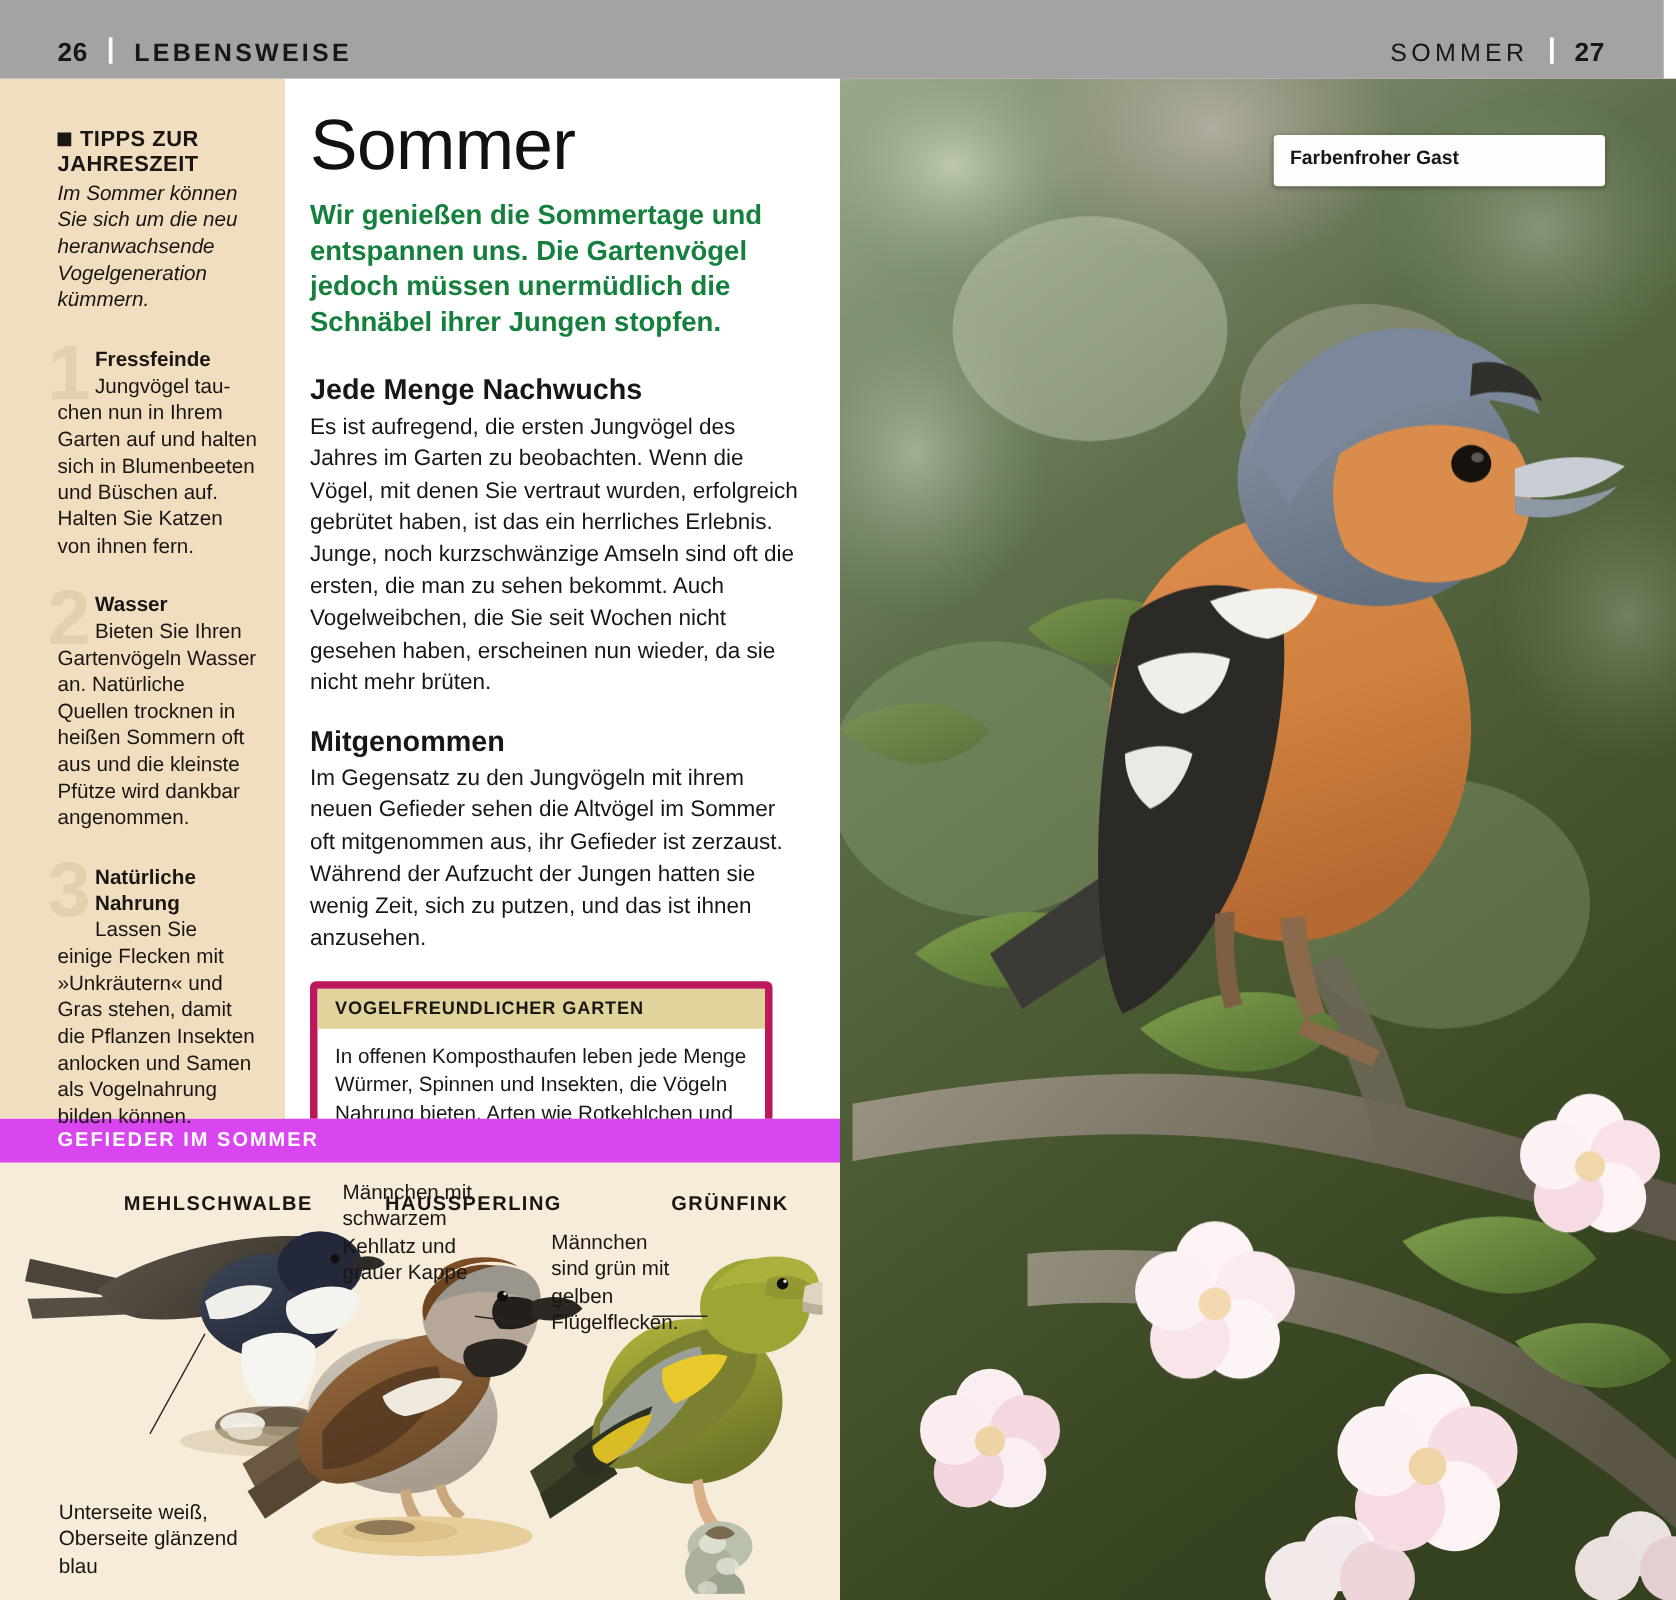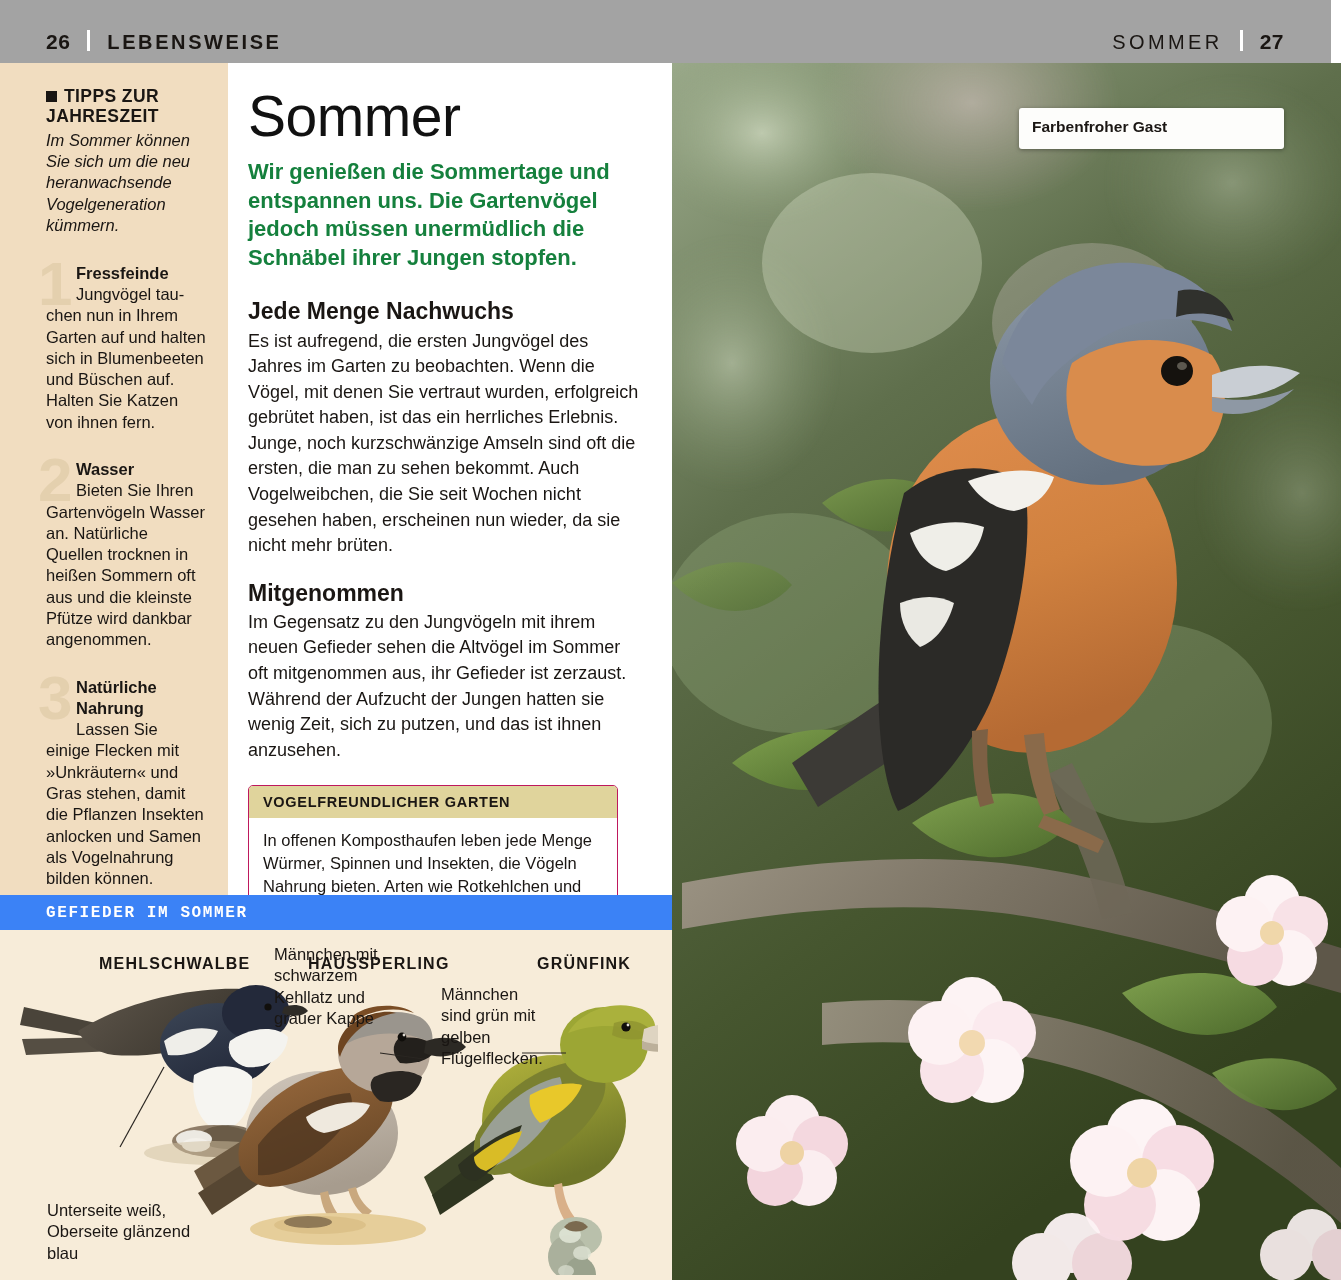--- a/index.html
+++ b/index.html
@@ -44,21 +44,21 @@
     position: absolute; left: 672px; top: 63px; width: 669px; height: 1217px;
     overflow: hidden;
     background: #4d5a3b;
   }
   .photo svg { display: block; width: 100%; height: 100%; }
 
   
   .sidebar {
     position: absolute; left: 0; top: 63px; width: 228px; height: 832px;
     background: #f1ddc0;
-    padding: 23px 22px 0 46px;
+    padding: 38px 22px 0 46px;
   }
   .tips-head {
     font-size: 17.5px; font-weight: 700; line-height: 1.16;
     color: #1a1613; letter-spacing: 0.4px; margin-bottom: 3px;
   }
   .tips-square {
     display: inline-block; width: 11px; height: 11px; background: #1a1613;
     margin-right: 7px; position: relative; top: 0px;
   }
   .tips-intro {
@@ -99,21 +99,21 @@
     font-size: 23px; font-weight: 700; color: #1a1613; line-height: 1.1;
     margin-bottom: 4px;
   }
   .body-p {
     font-size: 18px; line-height: 1.42; color: #1a1613; margin-bottom: 22px;
   }
 
   
   .infobox {
     margin-top: 6px; width: 370px;
-    border: 1px solid #be185d;
+    border: 6px solid #be185d;
     border-radius: 5px;
     overflow: hidden;
     background: #ffffff;
   }
   .infobox-head {
     background: #e0d49c; color: #1a1613;
     font-size: 14.5px; font-weight: 700; letter-spacing: 0.7px;
     padding: 8px 14px 8px 14px;
   }
   .infobox-body {
@@ -135,22 +135,21 @@
     font-size: 15px; font-style: italic; line-height: 1.3; color: #1a1613;
   }
 
   
   .bottom {
     position: absolute; left: 0; top: 895px; width: 672px; height: 385px;
     background: #f7ecd9;
   }
   .bottom-bar {
     position: absolute; left: 0; top: 0; width: 672px; height: 35px;
-    background: #3b82f6;
-    font-family: Liberation Mono, monospace;
+    background: #d946ef;
   }
   .bottom-bar-label {
     position: absolute; left: 46px; top: 9px;
     color: #ffffff; font-size: 16px; font-weight: 700; letter-spacing: 1.6px;
   }
   .bird-title {
     position: absolute; font-size: 16px; font-weight: 700;
     letter-spacing: 1.2px; color: #1a1613;
   }
   .bt1 { left: 99px; top: 955px; }

